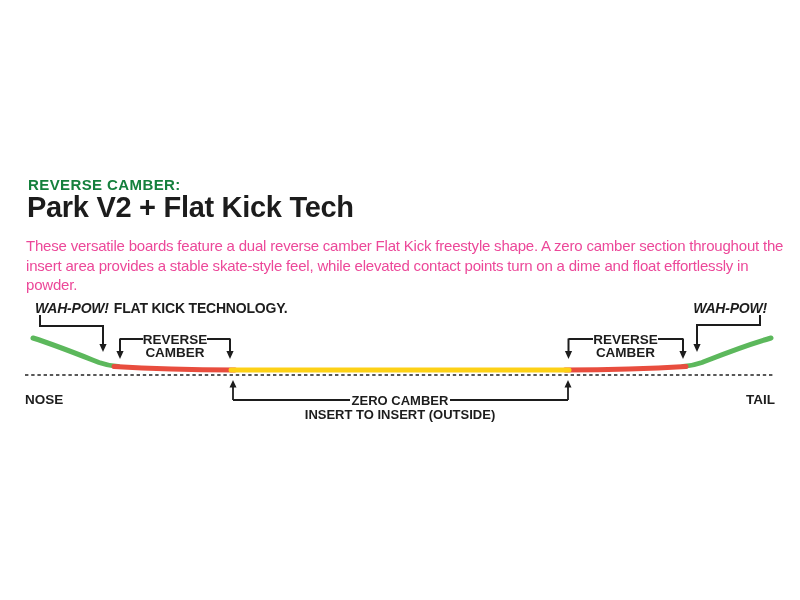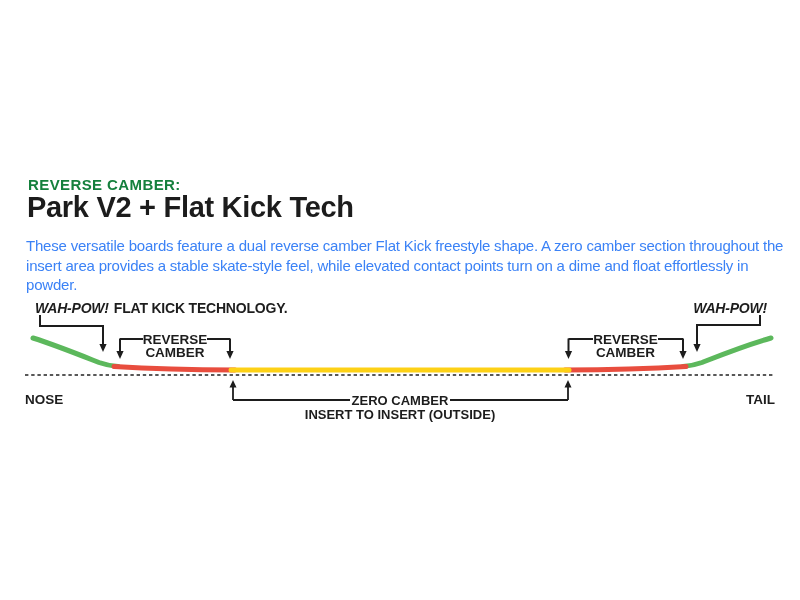--- a/index.html
+++ b/index.html
@@ -18,21 +18,21 @@
   }
   .title {
     position:absolute; left:27px; top:191px; margin:0;
     font-size:29px; font-weight:700; letter-spacing:-0.3px;
     color:#1c1c1c; white-space:nowrap;
   }
   .description {
     position:absolute; left:26px; top:236px; margin:0;
     width:762px;
     font-size:15px; line-height:19.5px; letter-spacing:-0.2px;
-    color:#3b82f6;
+    color:#ec4899;
   }
   .diagram { position:absolute; left:0; top:295px; }
 
   
   .board { fill:none; stroke-width:5; stroke-linecap:round; }
   .ann   { fill:none; stroke:#1d1d1d; stroke-width:2; }
   .meas  { fill:none; stroke:#1d1d1d; stroke-width:1.8; }
   .dash  { stroke:#222222; stroke-width:1.5; stroke-dasharray:3.4 2.8; }
   .arrow { fill:#1d1d1d; stroke:none; }
   .diagram text {

